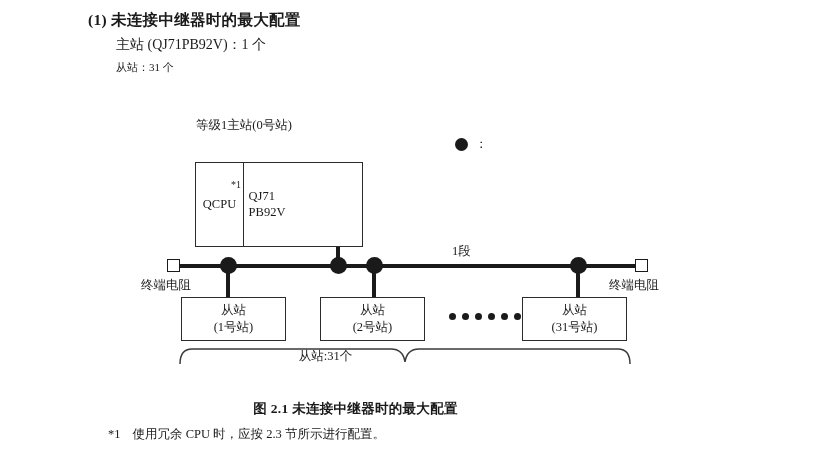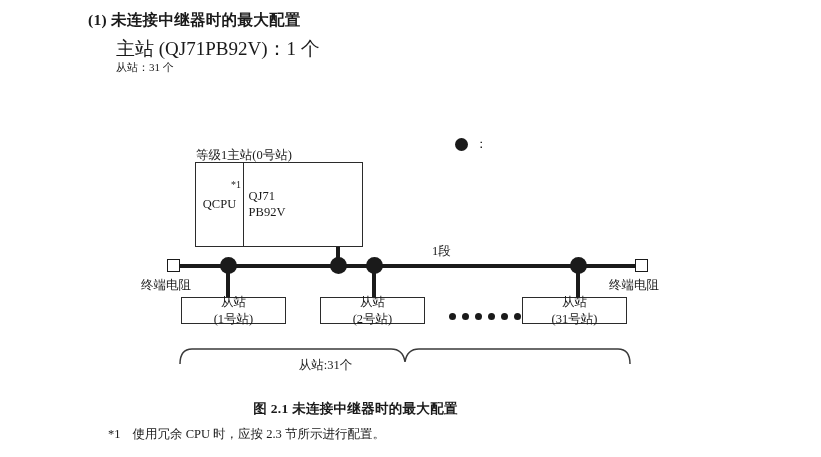--- a/index.html
+++ b/index.html
@@ -17,21 +17,21 @@
   #heading{
     left:88px;top:10px;
     font-size:15.5px;font-weight:bold;
     letter-spacing:0.3px;
     white-space:nowrap;
     text-align:right;
   }
   #heading .num{margin-right:4px;}
   #spec-master{
     left:116px;top:36px;
-    font-size:19px;white-space:nowrap;
+    font-size:14px;white-space:nowrap;
   }
   #spec-slave{
     left:116px;top:60px;
     font-size:11px;white-space:nowrap;
   }
 
   
   #legend{
     left:455px;top:136px;
     display:flex;align-items:center;
@@ -39,21 +39,21 @@
   }
   #legend .dot{
     width:13px;height:13px;border-radius:50%;
     background:#1a1a1a;display:inline-block;
     margin-right:7px;
   }
   #legend .colon{margin-right:5px;}
 
   
   #master-label{
-    left:196px;top:147px;
+    left:196px;top:117px;
     font-size:12.5px;white-space:nowrap;
   }
 
   
   #module-box{
     left:195px;top:162px;
     width:168px;height:85px;
     border:1.4px solid #2b2b2b;
     box-sizing:border-box;
     display:flex;
@@ -88,21 +88,21 @@
     width:13px;height:13px;
     border:1.6px solid #1a1a1a;
     background:#fff;
     box-sizing:border-box;
   }
   #term-left{left:167px;top:259px;}
   #term-right{left:635px;top:259px;}
   #term-left-label{left:141px;top:277px;font-size:12.5px;white-space:nowrap;}
   #term-right-label{left:609px;top:277px;font-size:12.5px;white-space:nowrap;}
 
-  #seg-label{left:432px;top:243px;font-size:12.5px;white-space:nowrap;}
+  #seg-label{left:452px;top:243px;font-size:12.5px;white-space:nowrap;}
 
   
   .busdot{
     width:17px;height:17px;border-radius:50%;
     background:#1a1a1a;
   }
   
   .drop{
     width:4px;background:#1a1a1a;
   }
@@ -111,40 +111,40 @@
   .slave{
     border:1.4px solid #2b2b2b;
     box-sizing:border-box;
     background:#fff;
     display:flex;
     flex-direction:column;
     align-items:center;
     justify-content:center;
     font-size:12.5px;
     line-height:1.35;
-    top:297px;height:27px;
+    top:297px;height:44px;
   }
   #slave-1{left:181px;width:105px;}
   #slave-2{left:320px;width:105px;}
   #slave-3{left:522px;width:105px;}
 
   
   #ellipsis{
     left:449px;top:313px;
     display:flex;gap:6px;align-items:center;
   }
   #ellipsis i{
     width:7px;height:7px;border-radius:50%;
     background:#1a1a1a;display:block;
   }
 
   
   #brace{left:178px;top:345px;}
   #total-label{
-    left:0;right:0;top:357px;
+    left:0;right:0;top:348px;
     text-align:center;
     font-size:12.5px;
   }
   #total-label span{margin-left:-170px;}
 
   
   #caption{
     left:0;right:0;top:400px;
     text-align:center;
     font-size:13.5px;font-weight:bold;

